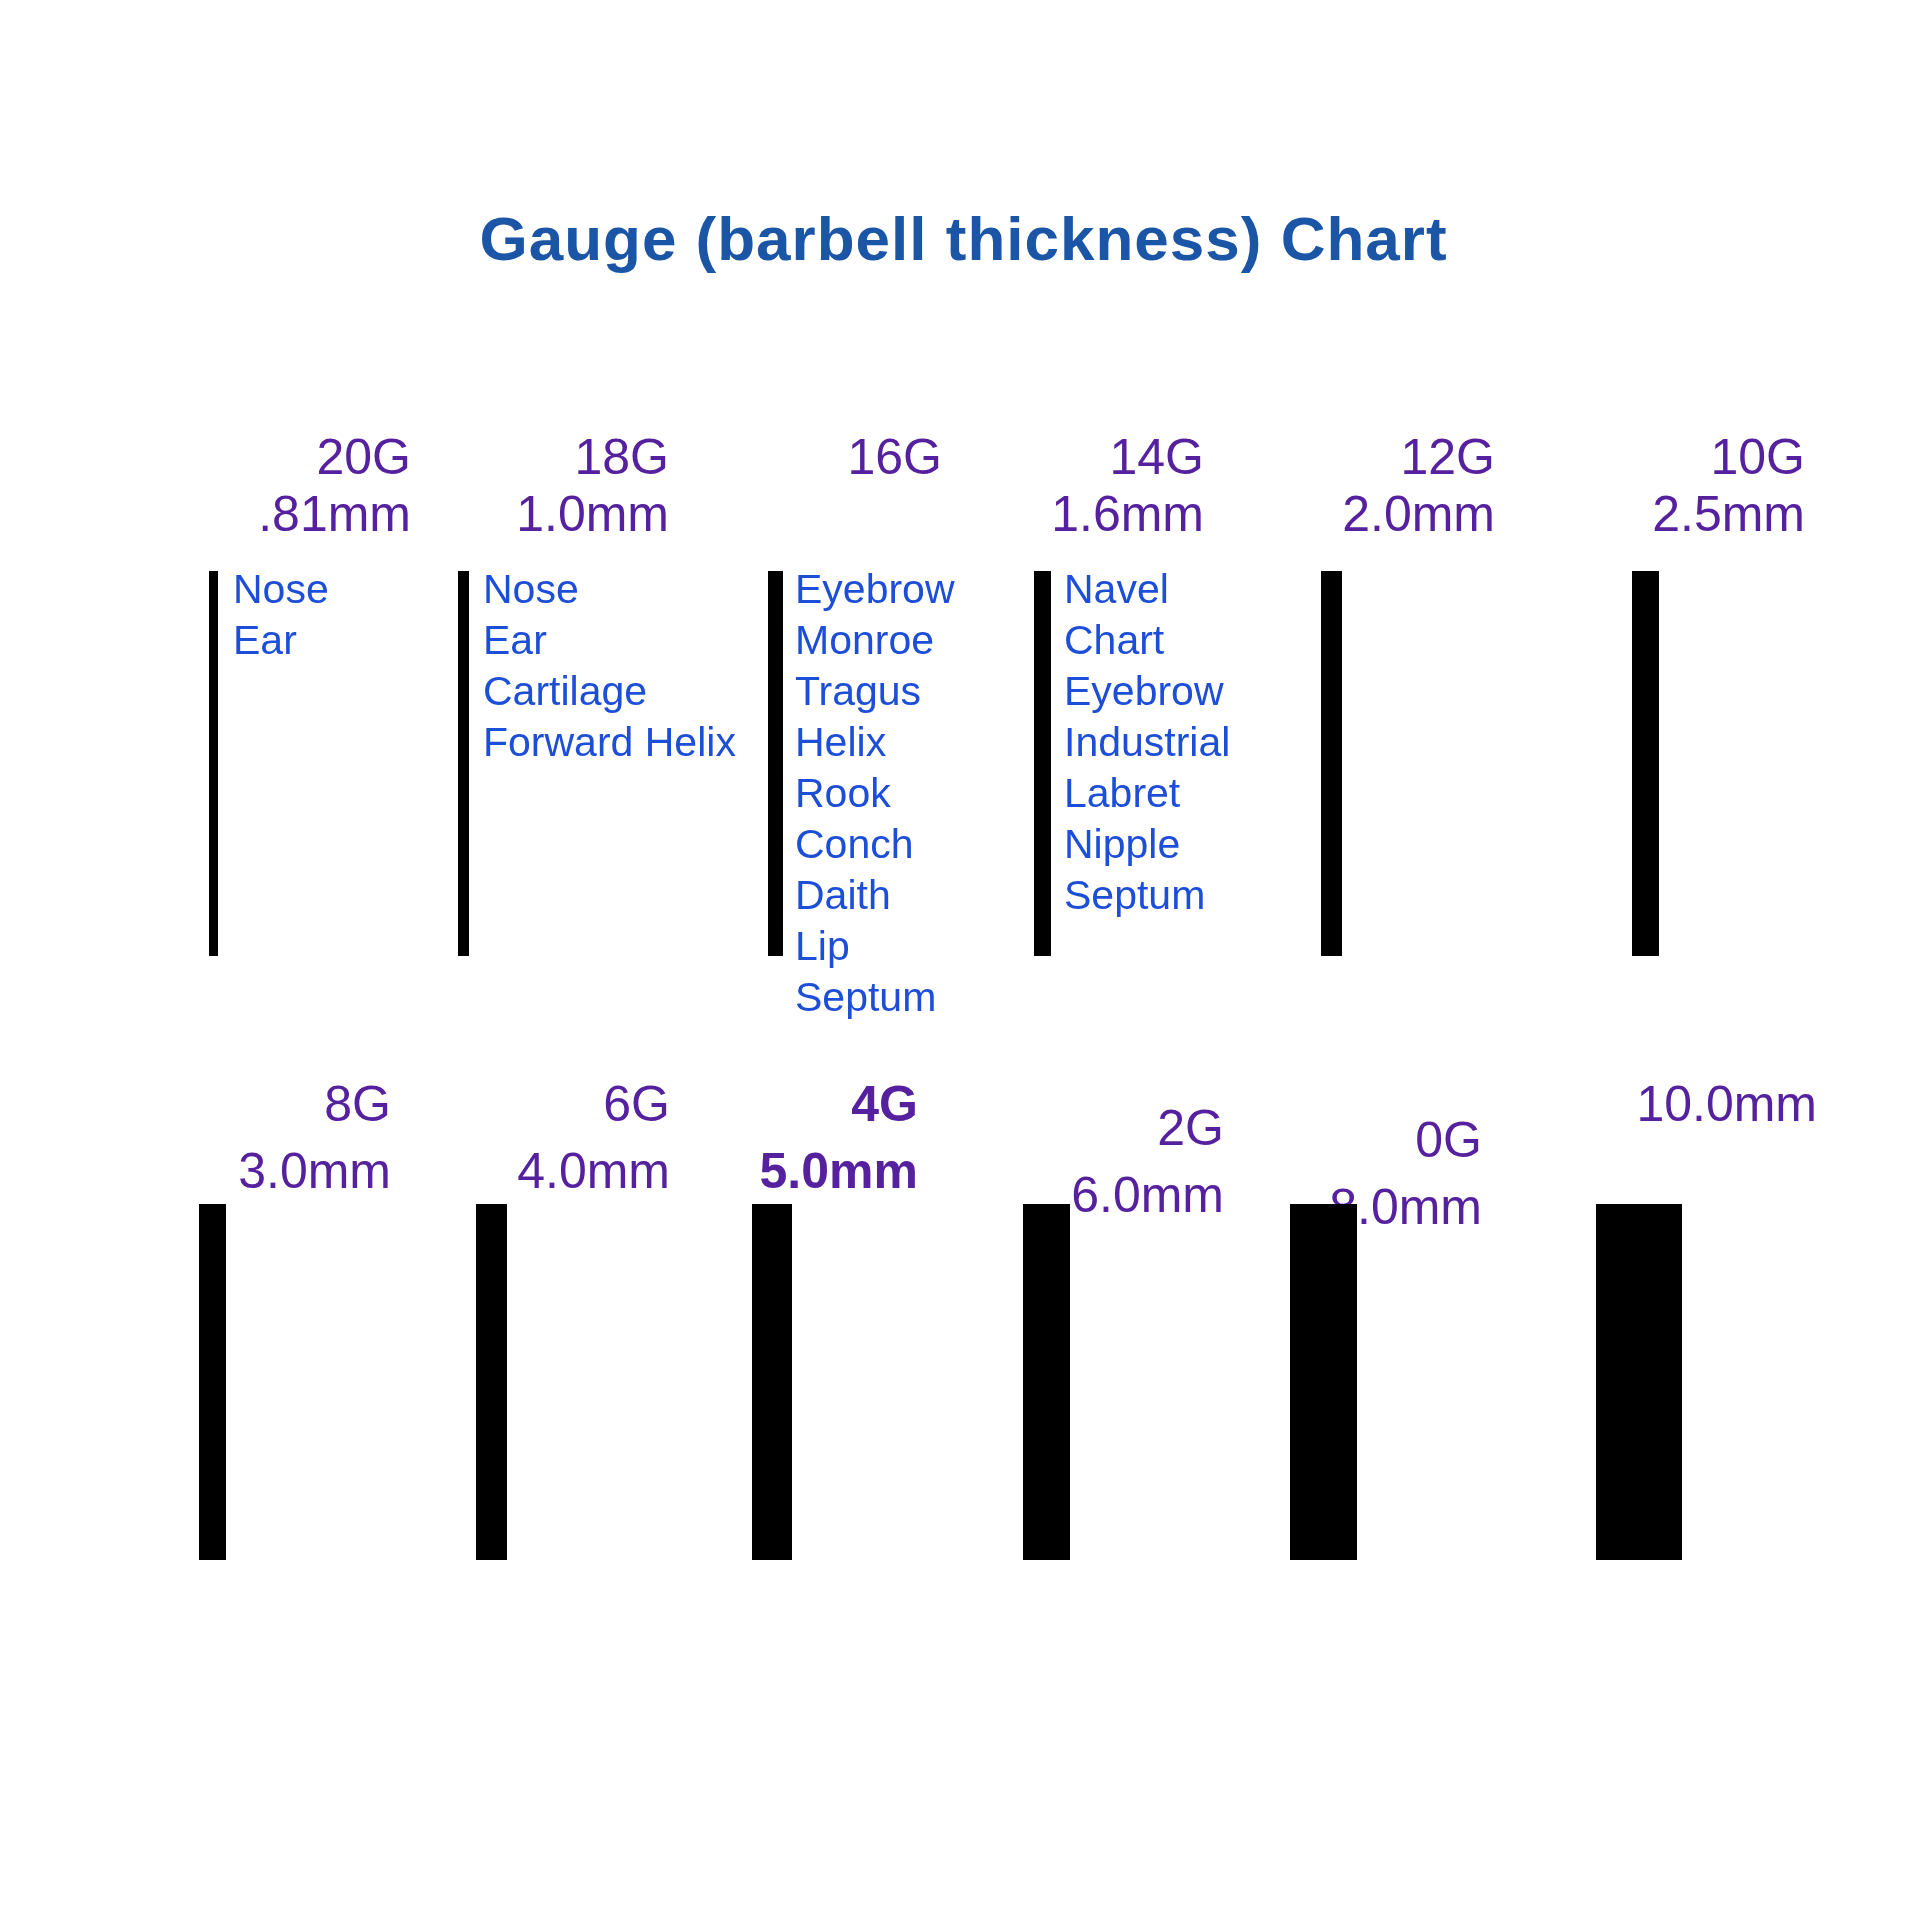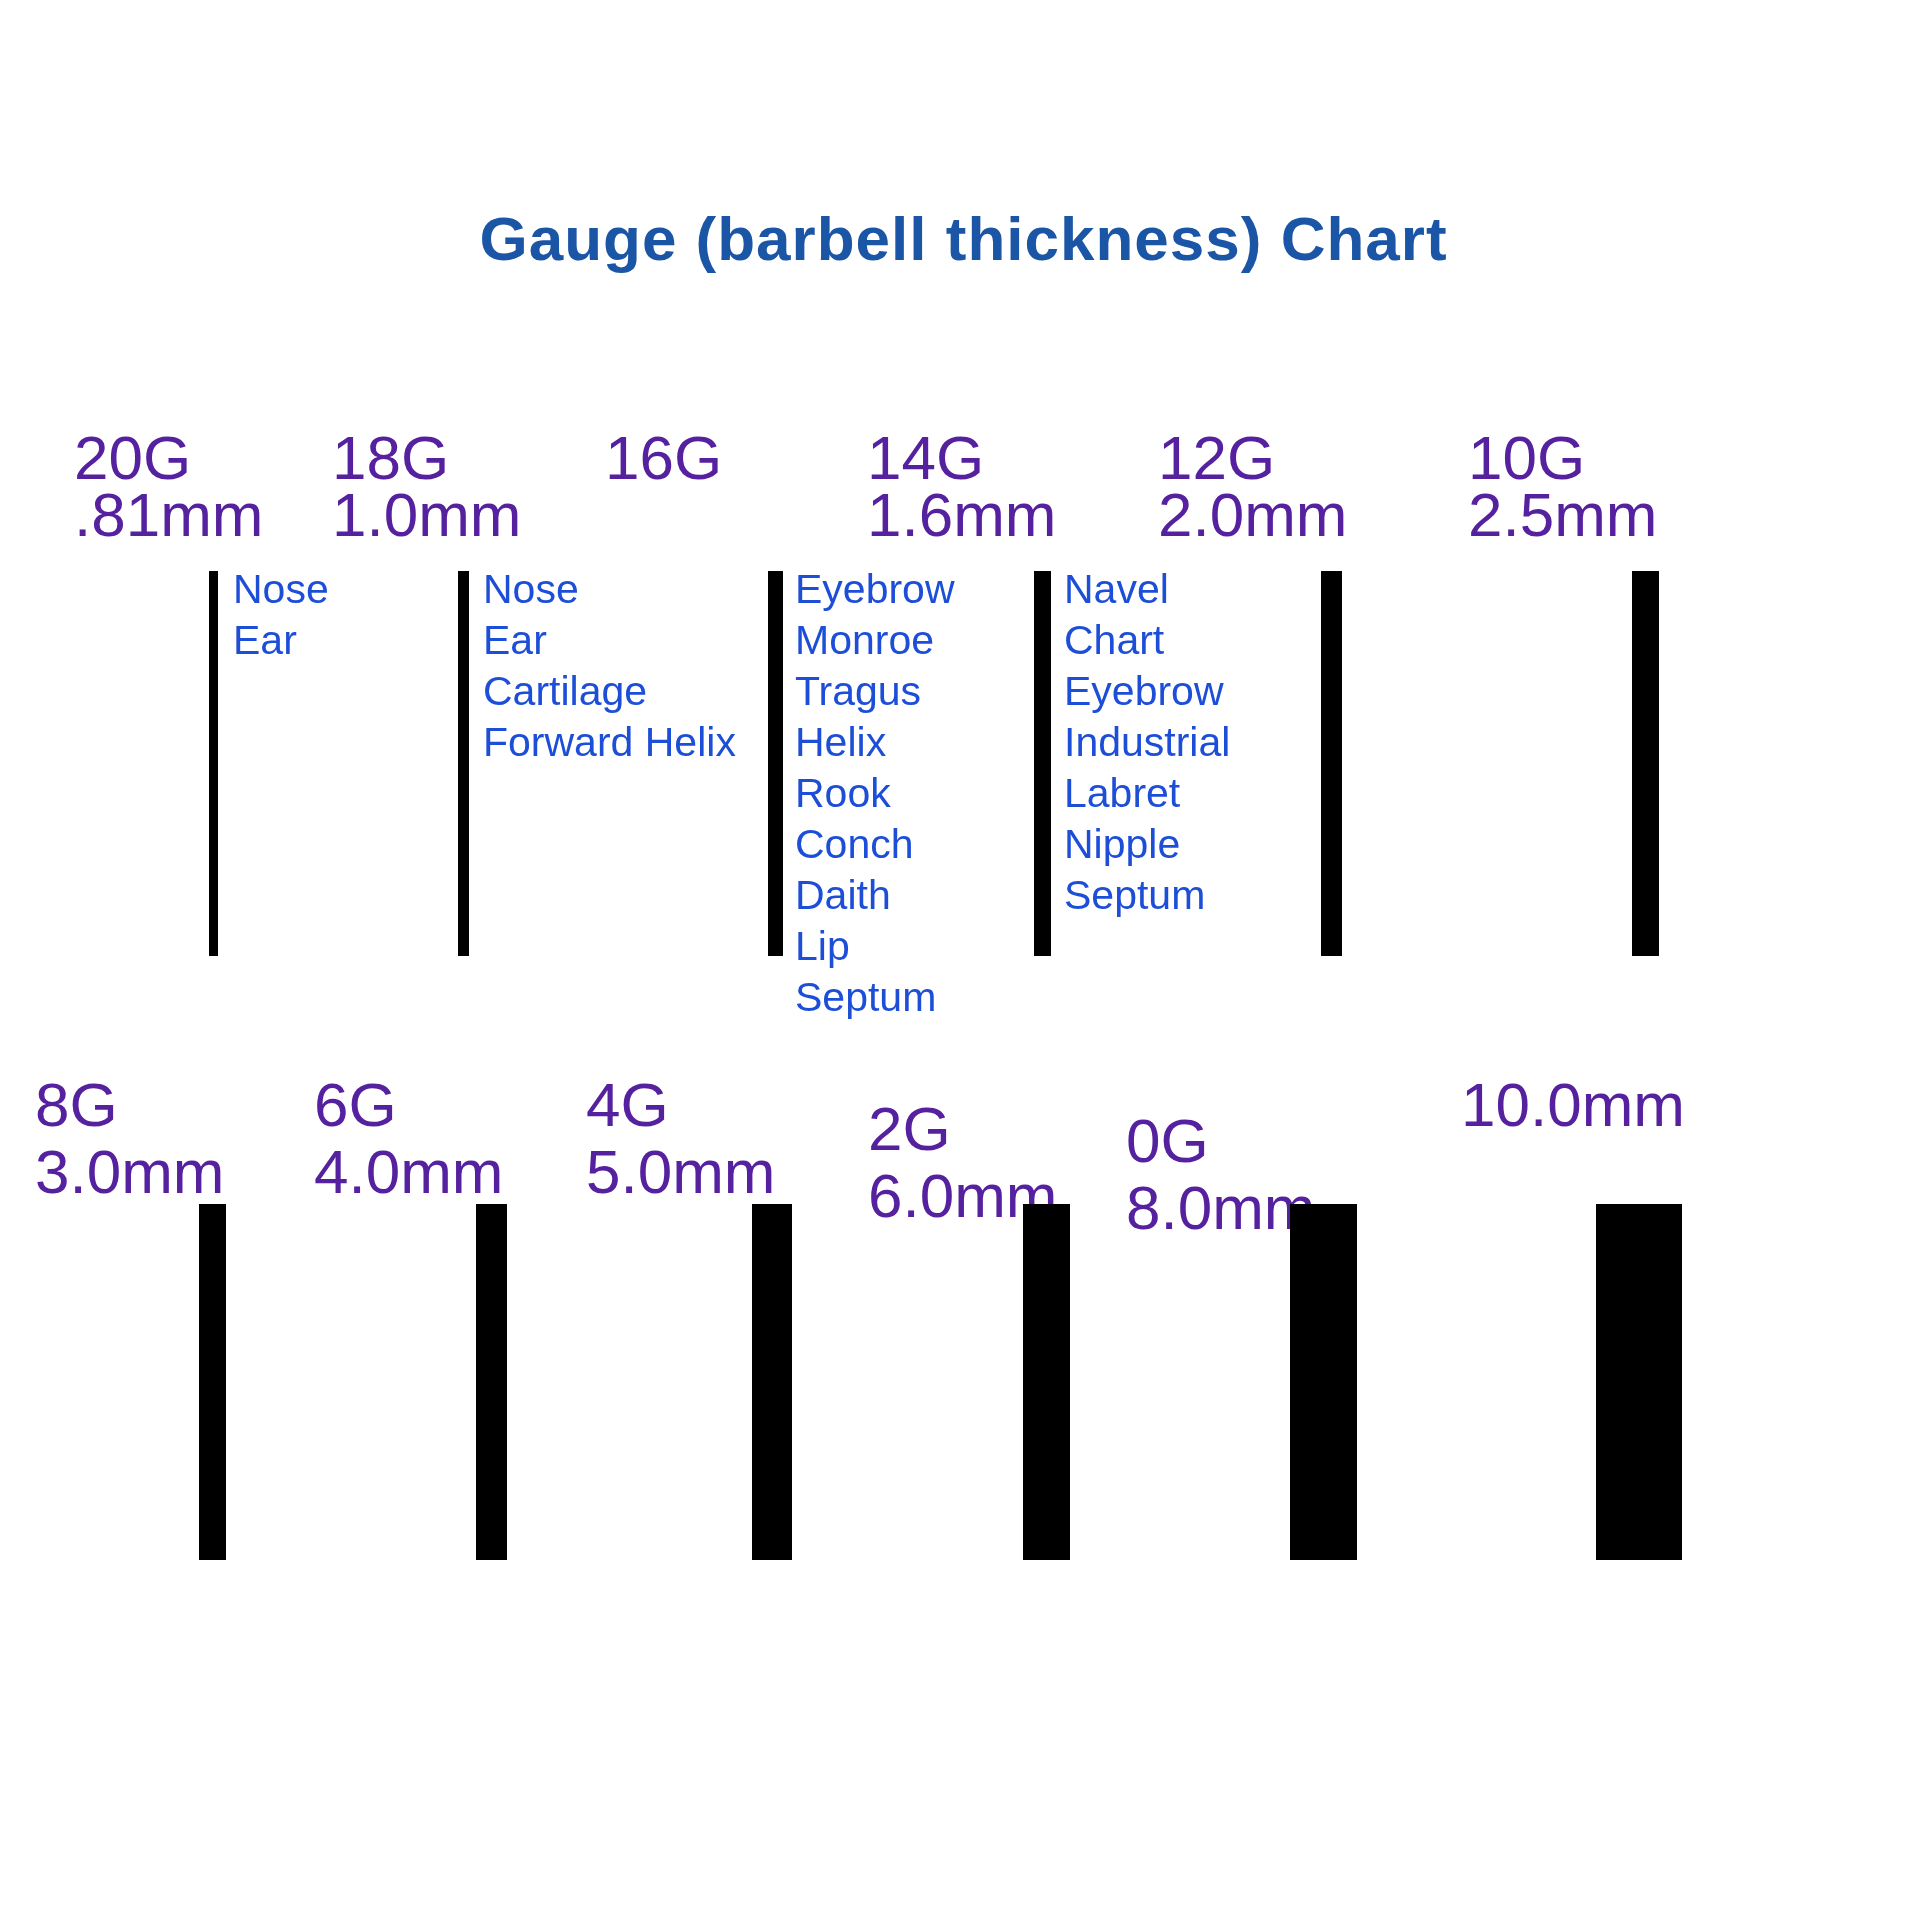--- a/index.html
+++ b/index.html
@@ -13,23 +13,23 @@
   }
   .title{
     position:absolute;top:203px;left:0;width:100%;
     text-align:center;
     font-size:62px;font-weight:bold;
     color:#1b55a6;
     letter-spacing:1px;
   }
   .glabel{
     position:absolute;
-    text-align:left;
+    text-align:right;
     color:#56219f;
-    font-size:62px;
+    font-size:50px;
     line-height:57px;
   }
   .glabel.bottom{line-height:67px;}
   .bar{
     position:absolute;
     background:#000000;
   }
   .uses{
     position:absolute;
     font-size:41px;
@@ -132,21 +132,21 @@
 
   <div>
     <div class="glabel bottom" style="left:314px;top:1071px;width:356px;">
       <div>6G</div>
       <div>4.0mm</div>
     </div>
     <div class="bar" style="left:476px;top:1204px;width:31px;height:356px;"></div>
   </div>
 
   <div>
-    <div class="glabel bottom" style="left:586px;top:1071px;width:356px;">
+    <div class="glabel bottom" style="left:562px;top:1071px;width:356px;font-weight:bold;">
       <div>4G</div>
       <div>5.0mm</div>
     </div>
     <div class="bar" style="left:752px;top:1204px;width:40px;height:356px;"></div>
   </div>
 
   <div>
     <div class="glabel bottom" style="left:868px;top:1071px;width:356px;margin-top:24px;">
       <div>2G</div>
       <div>6.0mm</div>

